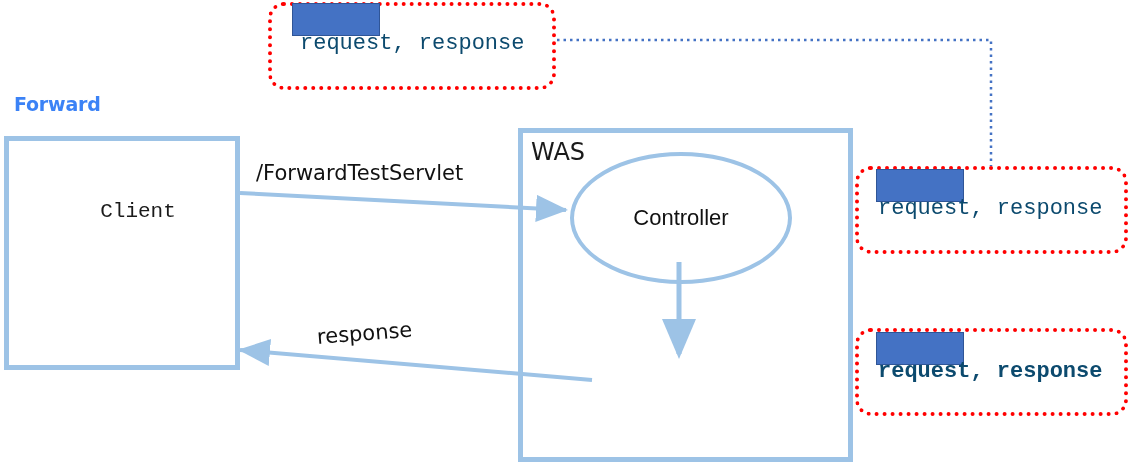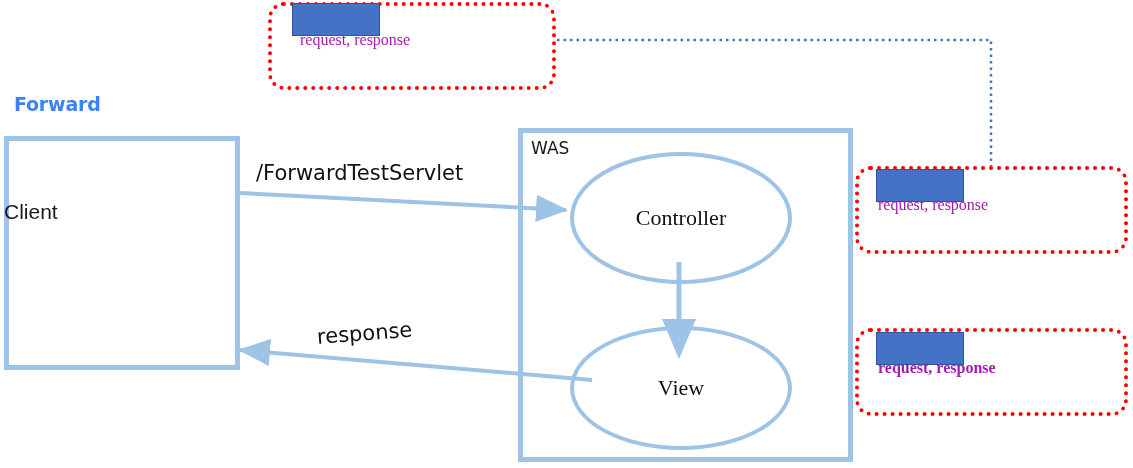--- a/index.html
+++ b/index.html
@@ -16,37 +16,37 @@
   }
 
   
   .lbox{position:absolute;background:#ffffff;border:5px solid #9DC3E6;box-sizing:border-box;}
 
   .client-box{left:4px;top:136px;width:236px;height:234px;}
   .was-box{left:518px;top:128px;width:335px;height:334px;}
 
   .client-label{
     position:absolute;left:4px;top:198px;width:268px;
-    font-size:21px;color:#1a1a1a;line-height:1.30;
-    font-family:Liberation Sans, sans-serif;
+    text-align:center;font-size:21px;color:#1a1a1a;line-height:1.30;
+    font-family:Liberation Mono, monospace;
   }
   .was-label{
     position:absolute;left:531px;top:138px;
-    font-size:17px;color:#1a1a1a;
+    font-size:24px;color:#1a1a1a;
     font-family:"DejaVu Sans","Liberation Sans",sans-serif;
   }
 
   
   .ellipse{
     position:absolute;border:4px solid #9DC3E6;border-radius:50%;
     background:#ffffff;box-sizing:border-box;
     display:flex;align-items:center;justify-content:center;
   }
   .ellipse span{
-    font-family:Liberation Serif, serif;
+    font-family:Liberation Sans, sans-serif;
     font-size:22px;color:#111111;
   }
   .ctrl-ellipse{left:570px;top:152px;width:222px;height:132px;}
   .view-ellipse{left:570px;top:326px;width:222px;height:124px;}
 
   
   .rbox{
     position:absolute;border:4px dotted #FF0000;border-radius:16px;
     background:#ffffff;box-sizing:border-box;
   }
@@ -55,22 +55,22 @@
   .rbox-bot{left:855px;top:328px;width:273px;height:88px;}
 
   
   .swatch{position:absolute;background:#4472C4;border:1px solid #2F5597;box-sizing:border-box;}
   .swatch-top{left:292px;top:3px;width:88px;height:33px;}
   .swatch-mid{left:876px;top:169px;width:88px;height:33px;}
   .swatch-bot{left:876px;top:332px;width:88px;height:33px;}
 
   .rlabel{
     position:absolute;
-    font-family:Liberation Serif, serif;
-    font-size:16px;color:#a21caf;white-space:nowrap;
+    font-family:Liberation Mono, monospace;
+    font-size:22px;color:#0c4a6e;white-space:nowrap;
   }
   .rlabel-top{left:300px;top:31px;}
   .rlabel-mid{left:878px;top:196px;}
   .rlabel-bot{left:878px;top:359px;font-weight:bold;}
 
   
   .arrow-label{
     position:absolute;
     font-family:"DejaVu Sans","Liberation Sans",sans-serif;
     font-size:21px;color:#111111;white-space:nowrap;
@@ -90,23 +90,20 @@
   <div class="lbox client-box"></div>
   <div class="client-label">
     <div>Client</div>
   </div>
 
   <div class="lbox was-box"></div>
   <div class="was-label">WAS</div>
 
   <div class="ellipse ctrl-ellipse">
     <span>Controller</span>
-  </div>
-  <div class="ellipse view-ellipse">
-    <span>View</span>
   </div>
 
   <svg class="overlay" viewBox="0 0 1133 468" xmlns="http://www.w3.org/2000/svg">
     <defs>
       <marker id="ah-right" markerWidth="9" markerHeight="9" refX="7.5" refY="4" orient="auto" markerUnits="strokeWidth">
         <path d="M0,0.6 L8,4 L0,7.4 Z" fill="#9DC3E6"></path>
       </marker>
       <marker id="ah-left" markerWidth="9" markerHeight="9" refX="7.5" refY="4" orient="auto" markerUnits="strokeWidth">
         <path d="M0,0.6 L8,4 L0,7.4 Z" fill="#9DC3E6"></path>
       </marker>

